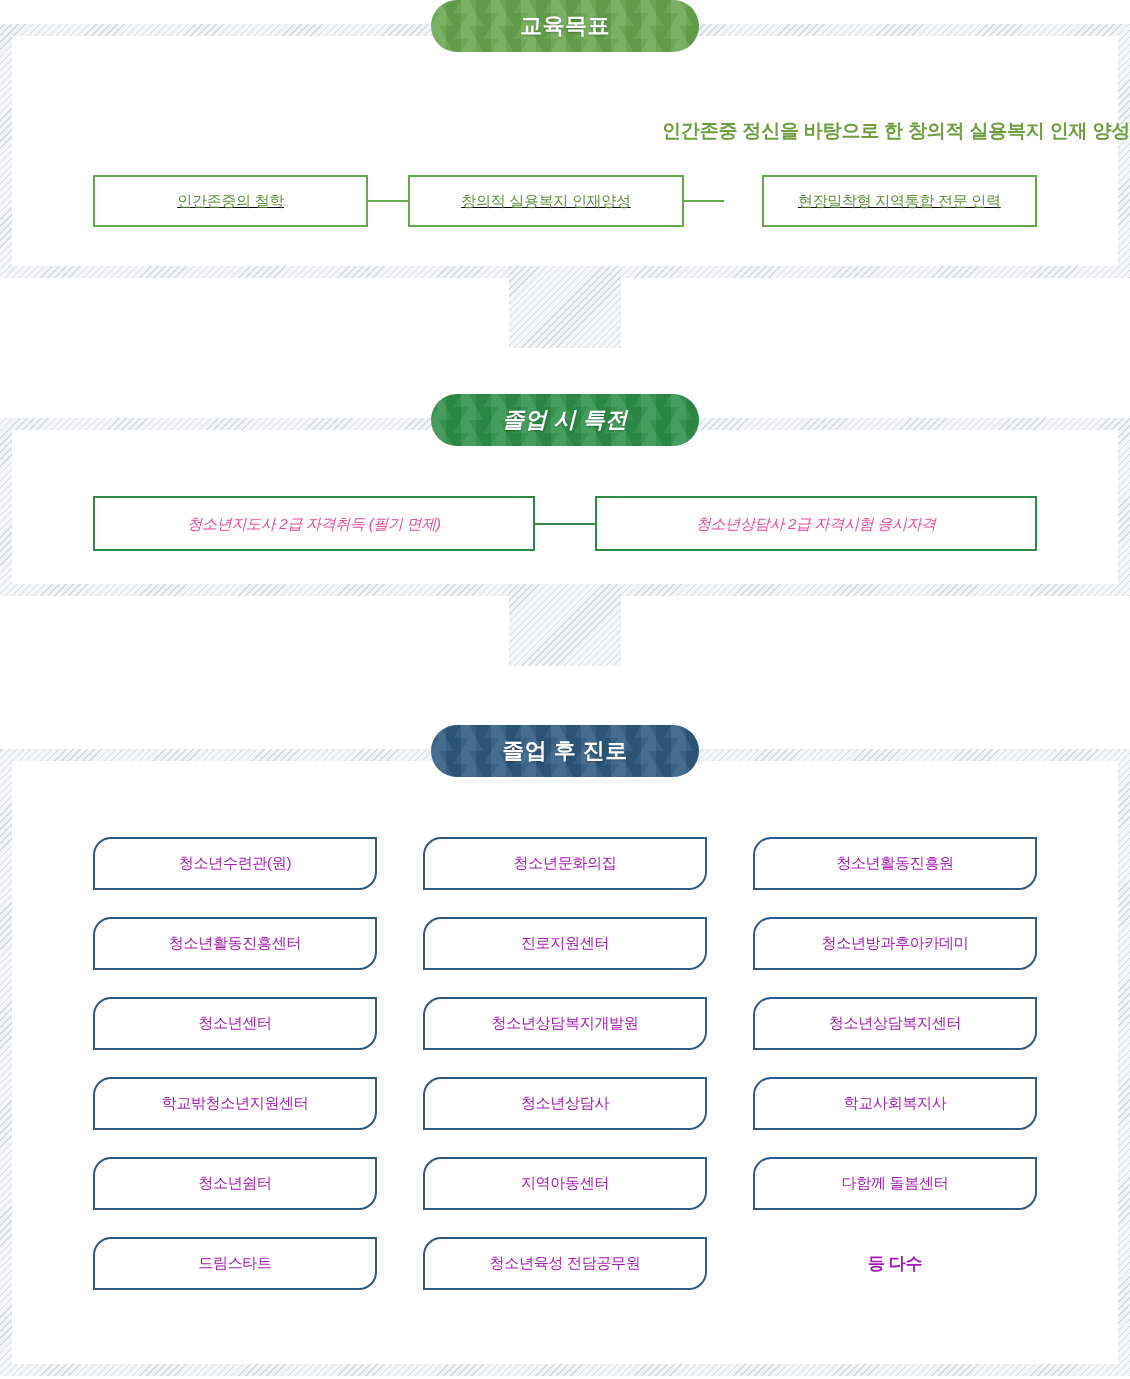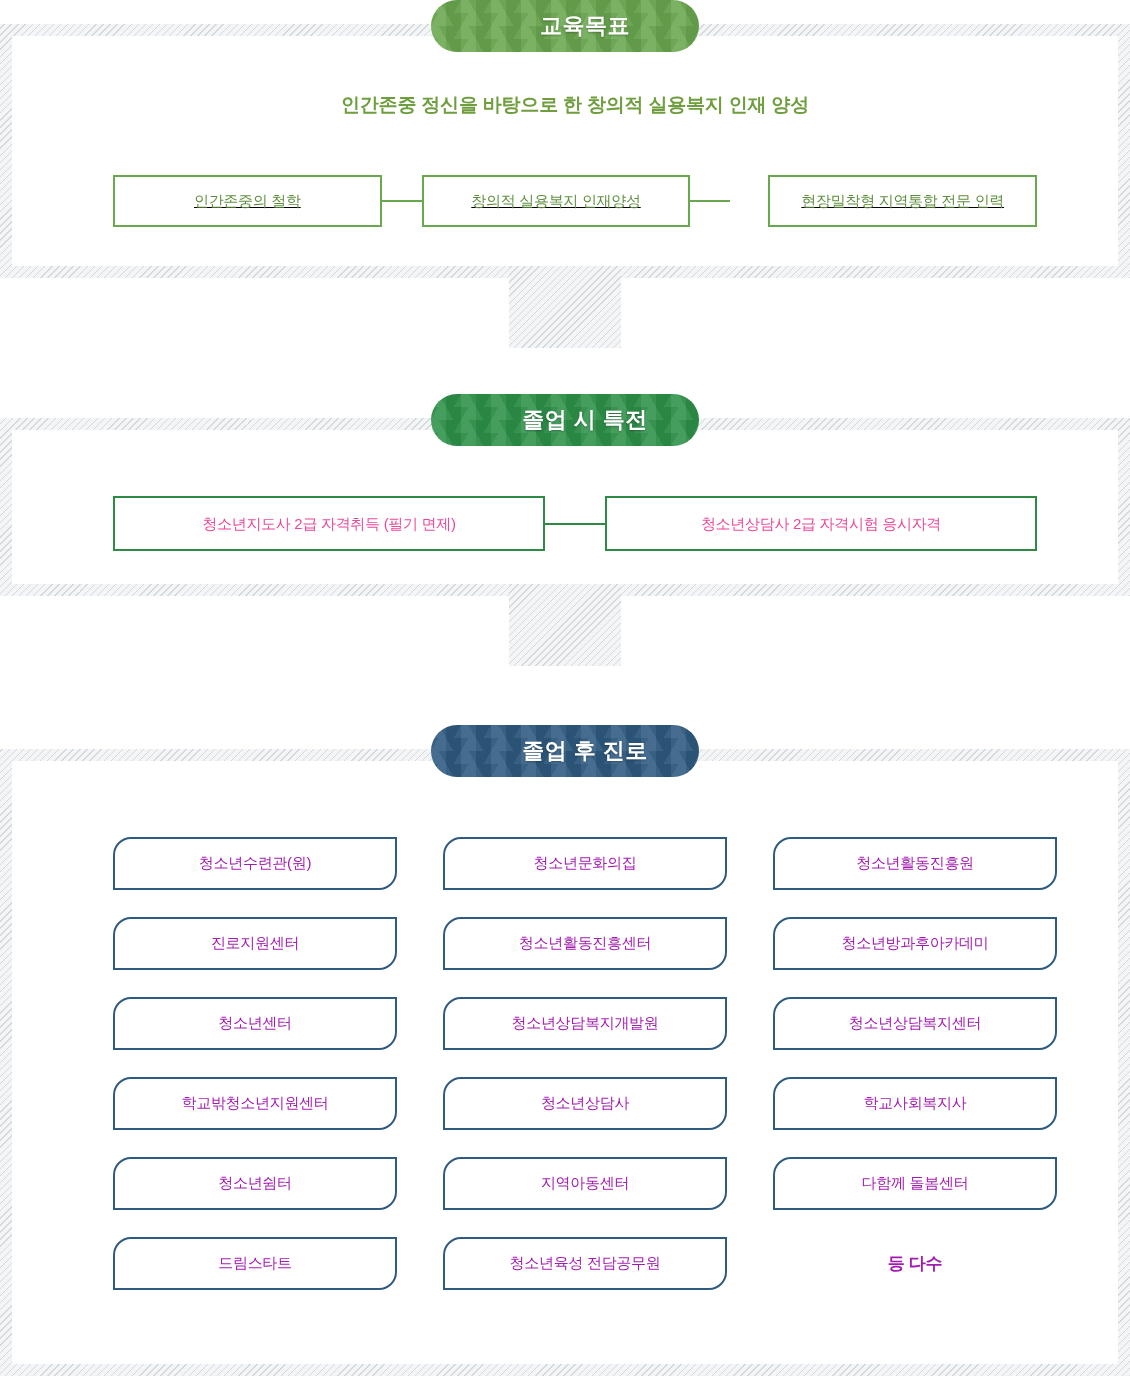--- a/index.html
+++ b/index.html
@@ -1,16 +1,16 @@
 <!DOCTYPE html>
 <html lang="ko"><head>
 <meta charset="utf-8">
 <title>교육목표 / 졸업 시 특전 / 졸업 후 진로</title>
 <style>
-  * { box-sizing: border-box; padding-left: 20px; }
+  * { box-sizing: border-box; }
   html, body {
     margin: 0;
     padding: 0;
     background: #ffffff;
   }
   body {
     width: 1130px;
     height: 1379px;
     position: relative;
     font-family: "Liberation Sans", "DejaVu Sans", sans-serif;
@@ -98,22 +98,22 @@
     left: 50%;
     transform: translateX(-50%);
     width: 112px;
     z-index: 1;
   }
 
   
   .goal-title {
     position: absolute;
     left: 0; right: 0;
-    top: 68px;
-    text-align: center;
+    top: 94px;
+    text-align: right;
     color: #6f9e3f;
     font-size: 19px;
     font-weight: bold;
     letter-spacing: -.2px;
   }
   .row-boxes {
     position: absolute;
     display: flex;
     align-items: center;
   }
@@ -195,21 +195,21 @@
       <div class="box green-light" style="width:288px; height:52px;">인간존중의 철학</div>
       <div class="hline green-light" style="width:40px;"></div>
       <div class="box green-light" style="width:288px; height:52px;">창의적 실용복지 인재양성</div>
       <div class="hline green-light" style="width:40px;"></div>
       <div class="box green-light" style="width:288px; height:52px;margin-left:38px;">현장밀착형 지역통합 전문 인력</div>
     </div>
   </div>
 
   <div class="connector hatch" style="top:266px; height:82px;"></div>
 
-  <div class="section" style="top:418px; height:178px;">
+  <div class="section" style="top:418px; height:178px;font-style:italic;">
     <div class="frame hatch">
       <div class="frame-inner"></div>
     </div>
 
     <div class="tab green-dark" style="top:-24px;">
       <span class="tab-pattern"></span>
       <span class="tab-label">졸업 시 특전</span>
     </div>
 
     <div class="row-boxes" style="left:93px; top:78px; width:944px;">
@@ -229,22 +229,22 @@
     <div class="tab navy" style="top:-24px;">
       <span class="tab-pattern"></span>
       <span class="tab-label">졸업 후 진로</span>
     </div>
 
     <div class="career-grid">
       <div class="career-box">청소년수련관(원)</div>
       <div class="career-box">청소년문화의집</div>
       <div class="career-box">청소년활동진흥원</div>
 
+      <div class="career-box">청소년활동진흥센터</div>
       <div class="career-box">진로지원센터</div>
-      <div class="career-box">청소년활동진흥센터</div>
       <div class="career-box">청소년방과후아카데미</div>
 
       <div class="career-box">청소년센터</div>
       <div class="career-box">청소년상담복지개발원</div>
       <div class="career-box">청소년상담복지센터</div>
 
       <div class="career-box">학교밖청소년지원센터</div>
       <div class="career-box">청소년상담사</div>
       <div class="career-box">학교사회복지사</div>
 

